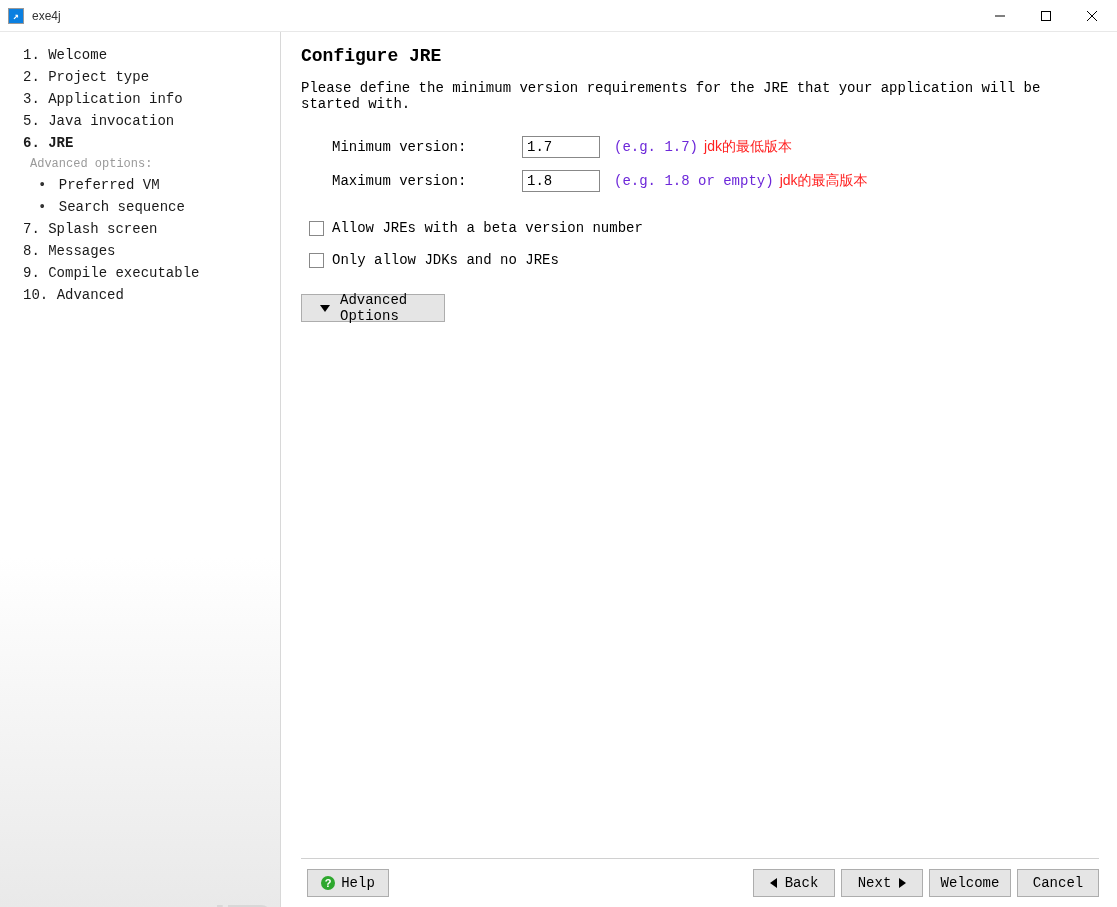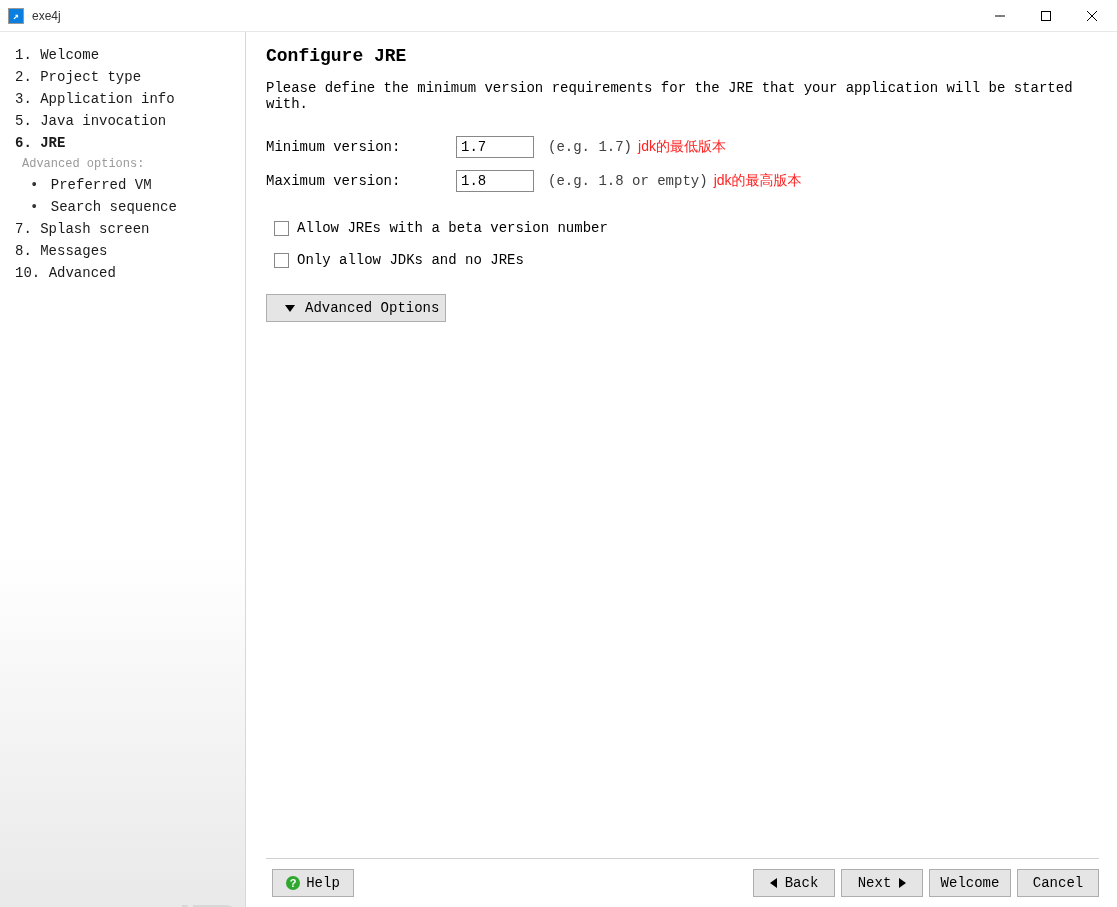--- a/index.html
+++ b/index.html
@@ -38,24 +38,24 @@
     font-family: sans-serif;
     cursor: pointer;
   }
 
   .body-area {
     flex: 1;
     display: flex;
     min-height: 0;
   }
   .sidebar {
-    width: 246px;
+    width: 281px;
     background: linear-gradient(to bottom, #ffffff 0%, #ffffff 60%, #e9e9e9 100%);
     border-right: 1px solid #d8d8d8;
-    padding: 12px 0 0 0;
+    padding: 12px 0 0 8px;
     font-family: "Consolas","Courier New",monospace;
     font-size: 14px;
     color: #1a1a1a;
     position: relative;
   }
   .sidebar .step {
     padding: 3px 8px 3px 15px;
     white-space: nowrap;
   }
   .sidebar .step.current { font-weight: bold; }
@@ -107,32 +107,33 @@
     font-family: "Consolas","Courier New",monospace;
   }
   .form-row {
     display: flex;
     align-items: center;
     margin-bottom: 12px;
     font-size: 14px;
   }
   .form-row .label {
     width: 190px;
+    margin-left: 31px;
   }
   .form-row input[type="text"] {
     width: 78px;
     height: 22px;
     font-family: "Consolas","Courier New",monospace;
     font-size: 14px;
     padding: 0 4px;
     border: 1px solid #888;
   }
   .form-row .hint {
     margin-left: 14px;
-    color: #404040;
+    color: #6d28d9;
   }
   .form-row .annot {
     margin-left: 6px;
     color: #ff2020;
     font-family: "Microsoft YaHei", sans-serif;
   }
   .check-row {
     display: flex;
     align-items: center;
     margin: 8px 0;
@@ -140,21 +141,21 @@
   }
   .check-row input[type="checkbox"] {
     width: 15px; height: 15px;
     margin: 0 8px 0 8px;
     border: 1px solid #888;
     appearance: none;
     background: #fff;
   }
   .adv-btn {
     margin-top: 18px;
-    width: 180px;
+    width: 144px;
     height: 28px;
     background: #e5e5e5;
     border: 1px solid #adadad;
     display: flex;
     align-items: center;
     justify-content: flex-start;
     padding-left: 18px;
     font-family: "Consolas","Courier New",monospace;
     font-size: 14px;
     cursor: pointer;
@@ -250,20 +251,21 @@
     <div class="step"><span>1.</span> <span>Welcome</span></div>
     <div class="step"><span>2.</span> <span>Project type</span></div>
     <div class="step"><span>3.</span> <span>Application info</span></div>
     <div class="step"><span>5.</span> <span>Java invocation</span></div>
     <div class="step current"><span>6.</span> <span>JRE</span></div>
     <div class="adv-header">Advanced options:</div>
     <div class="substep"><span>Preferred VM</span></div>
     <div class="substep"><span>Search sequence</span></div>
     <div class="step"><span>7.</span> <span>Splash screen</span></div>
     <div class="step"><span>8.</span> <span>Messages</span></div>
+    <div class="step"><span>9.</span> <span>Compile executable</span></div>
     <div class="step"><span>10.</span> <span>Advanced</span></div>
     <div class="watermark">exe4j</div>
   </div>
 
   <div class="main">
     <h1>Configure JRE</h1>
     <div class="desc">Please define the minimum version requirements for the JRE that your application will be started with.</div>
 
     <div class="form-row">
       <span class="label">Minimum version:</span>

